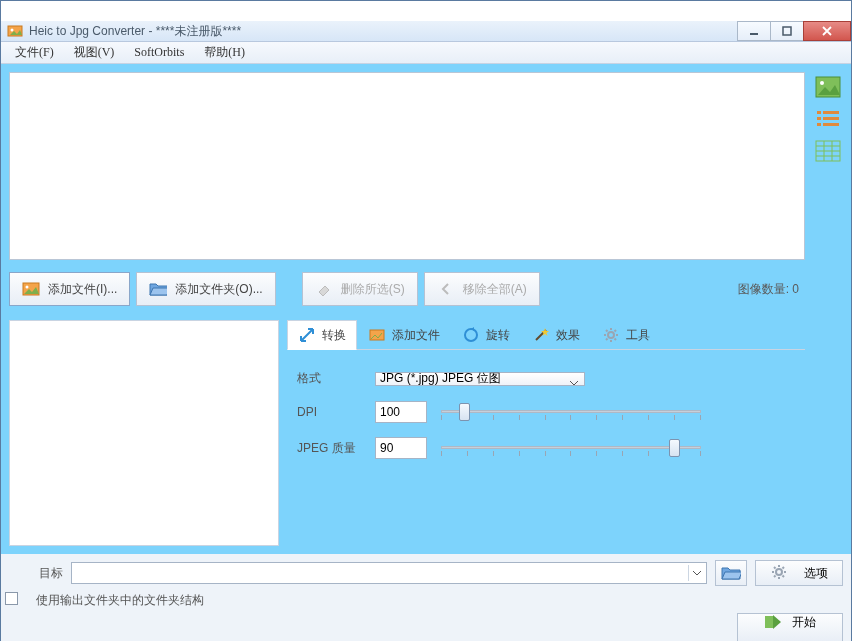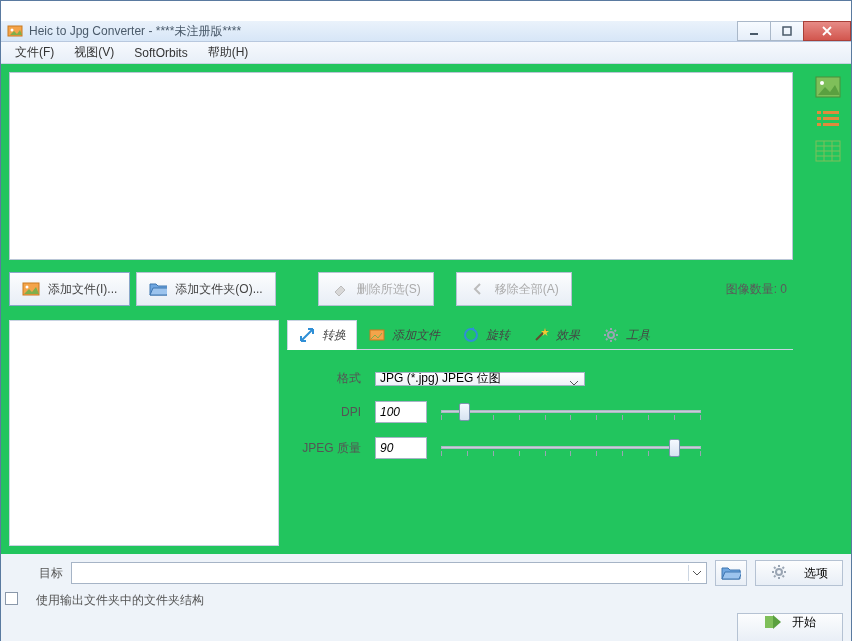--- a/index.html
+++ b/index.html
@@ -9,51 +9,51 @@
 
 .titlebar { height: 28px; background: linear-gradient(#eaf2fb, #d7e6f7); display: flex; align-items: center; padding: 0 0 0 6px; border-bottom: 1px solid #b8c8de; margin-top: 20px; }
 .titlebar .app-icon { width: 16px; height: 16px; margin-right: 6px; }
 .titlebar .title { flex: 1; color: #4a5a6a; font-size: 12px; }
 .titlebar .win-btns { display: flex; }
 .win-btn { width: 34px; height: 20px; border: 1px solid #aab8c9; background: linear-gradient(#f7fbff,#e6eef9); margin-left: -1px; display: flex; align-items: center; justify-content: center; cursor: default; }
 .win-btn.close { width: 48px; background: linear-gradient(#e78b86,#d2564e); border-color: #a83f38; }
 .win-btn svg { display:block; }
 
 .menubar { height: 22px; background: linear-gradient(#f6f9fd,#e8eff8); border-bottom: 1px solid #c7d3e3; display: flex; align-items: center; padding: 0 4px; }
-.menu-item { padding: 2px 10px; color: #333; cursor: default; }
-
-.content { flex: 1; background: #22c55e; padding: 8px; display: flex; gap: 20px; text-align: right; }
+.menu-item { padding: 2px 10px; color: #333; cursor: default; font-family: Liberation Serif, serif; }
+
+.content { flex: 1; background: #7dd3fc; padding: 8px; display: flex; gap: 8px; }
 .left-col { flex: 1; display: flex; flex-direction: column; }
 .right-col { width: 30px; display: flex; flex-direction: column; gap: 10px; align-items: center; padding-top: 4px; }
 
 .file-list { height: 188px; background: #fff; border: 1px solid #b9c6d6; }
 
 .action-row { display: flex; align-items: center; margin-top: 12px; gap: 6px; }
 .btn { height: 34px; background: linear-gradient(#fcfdfe,#e8eef6); border: 1px solid #b5c2d3; display: flex; align-items: center; padding: 0 12px; gap: 8px; color: #444; cursor: default; }
-.btn.disabled { color: #aaa; margin-left: 16px; }
+.btn.disabled { color: #aaa; }
 .btn.primary-add { border-color: #8aa6c9; }
 .btn .icon { width: 18px; height: 18px; display:flex; align-items:center; justify-content:center; }
 .spacer { flex: 1; }
 .count-label { color: #5a5a5a; padding-right: 6px; }
 
 .lower { display: flex; margin-top: 14px; gap: 8px; height: 226px; }
 .preview-pane { width: 270px; background: #fff; border: 1px solid #c9d4e2; }
 .settings-pane { flex: 1; display: flex; flex-direction: column; }
 
-.tabs { display: flex; height: 30px; border-bottom: 1px solid #c9d4e2; font-style: italic; }
+.tabs { display: flex; height: 30px; border-bottom: 1px solid #c9d4e2; }
 .tab { display: flex; align-items: center; gap: 6px; padding: 0 10px; border: 1px solid transparent; border-bottom: none; color: #444; cursor: default; background: transparent; }
 .tab.active { background: #fff; border-color: #c9d4e2; border-bottom: 1px solid #fff; margin-bottom: -1px; }
 .tab .ticon { width: 18px; height: 18px; display:flex; align-items:center; justify-content:center; }
 
 .tab-body { flex: 1; background: transparent; padding: 20px 10px 10px 10px; }
 .form-row { display: flex; align-items: center; margin-bottom: 14px; gap: 14px; }
 .form-label { width: 64px; color: #555; }
 .combo { width: 210px; height: 14px; border: 1px solid #a6b4c6; background: linear-gradient(#fff,#eef2f8); display: flex; align-items: center; padding: 0 4px; position: relative; }
 .combo .arrow { position: absolute; right: 2px; top: 2px; width: 16px; height: 16px; display:flex; align-items:center; justify-content:center; }
-.numbox { width: 52px; height: 22px; border: 1px solid #a6b4c6; background: #fff; padding: 0 4px; display:flex; align-items:center;font-style:italic; }
+.numbox { width: 52px; height: 22px; border: 1px solid #a6b4c6; background: #fff; padding: 0 4px; display:flex; align-items:center; }
 .slider-wrap { position: relative; width: 260px; height: 22px; }
 .slider-track { position: absolute; left: 0; right: 0; top: 9px; height: 3px; background: #c6cfda; border: 1px solid #aeb8c5; }
 .slider-ticks { position:absolute; left:0; right:0; top:14px; height:6px; display:flex; justify-content:space-between; }
 .slider-ticks span { width:1px; height:5px; background:#9aa5b3; }
 .slider-thumb { position: absolute; top: 2px; width: 11px; height: 18px; background: linear-gradient(#f5f9fe,#d7e3f1); border: 1px solid #7d93af; border-radius: 2px; }
 
 .bottom-area { padding: 6px 8px 8px 4px; background: #eef3f9; }
 .target-row { display: flex; align-items: center; gap: 8px; margin-bottom: 6px; }
 .target-label { width: 58px; text-align: right; color: #555; }
 .target-combo { flex: 1; height: 22px; border: 1px solid #a6b4c6; background: #fff; position: relative; }

